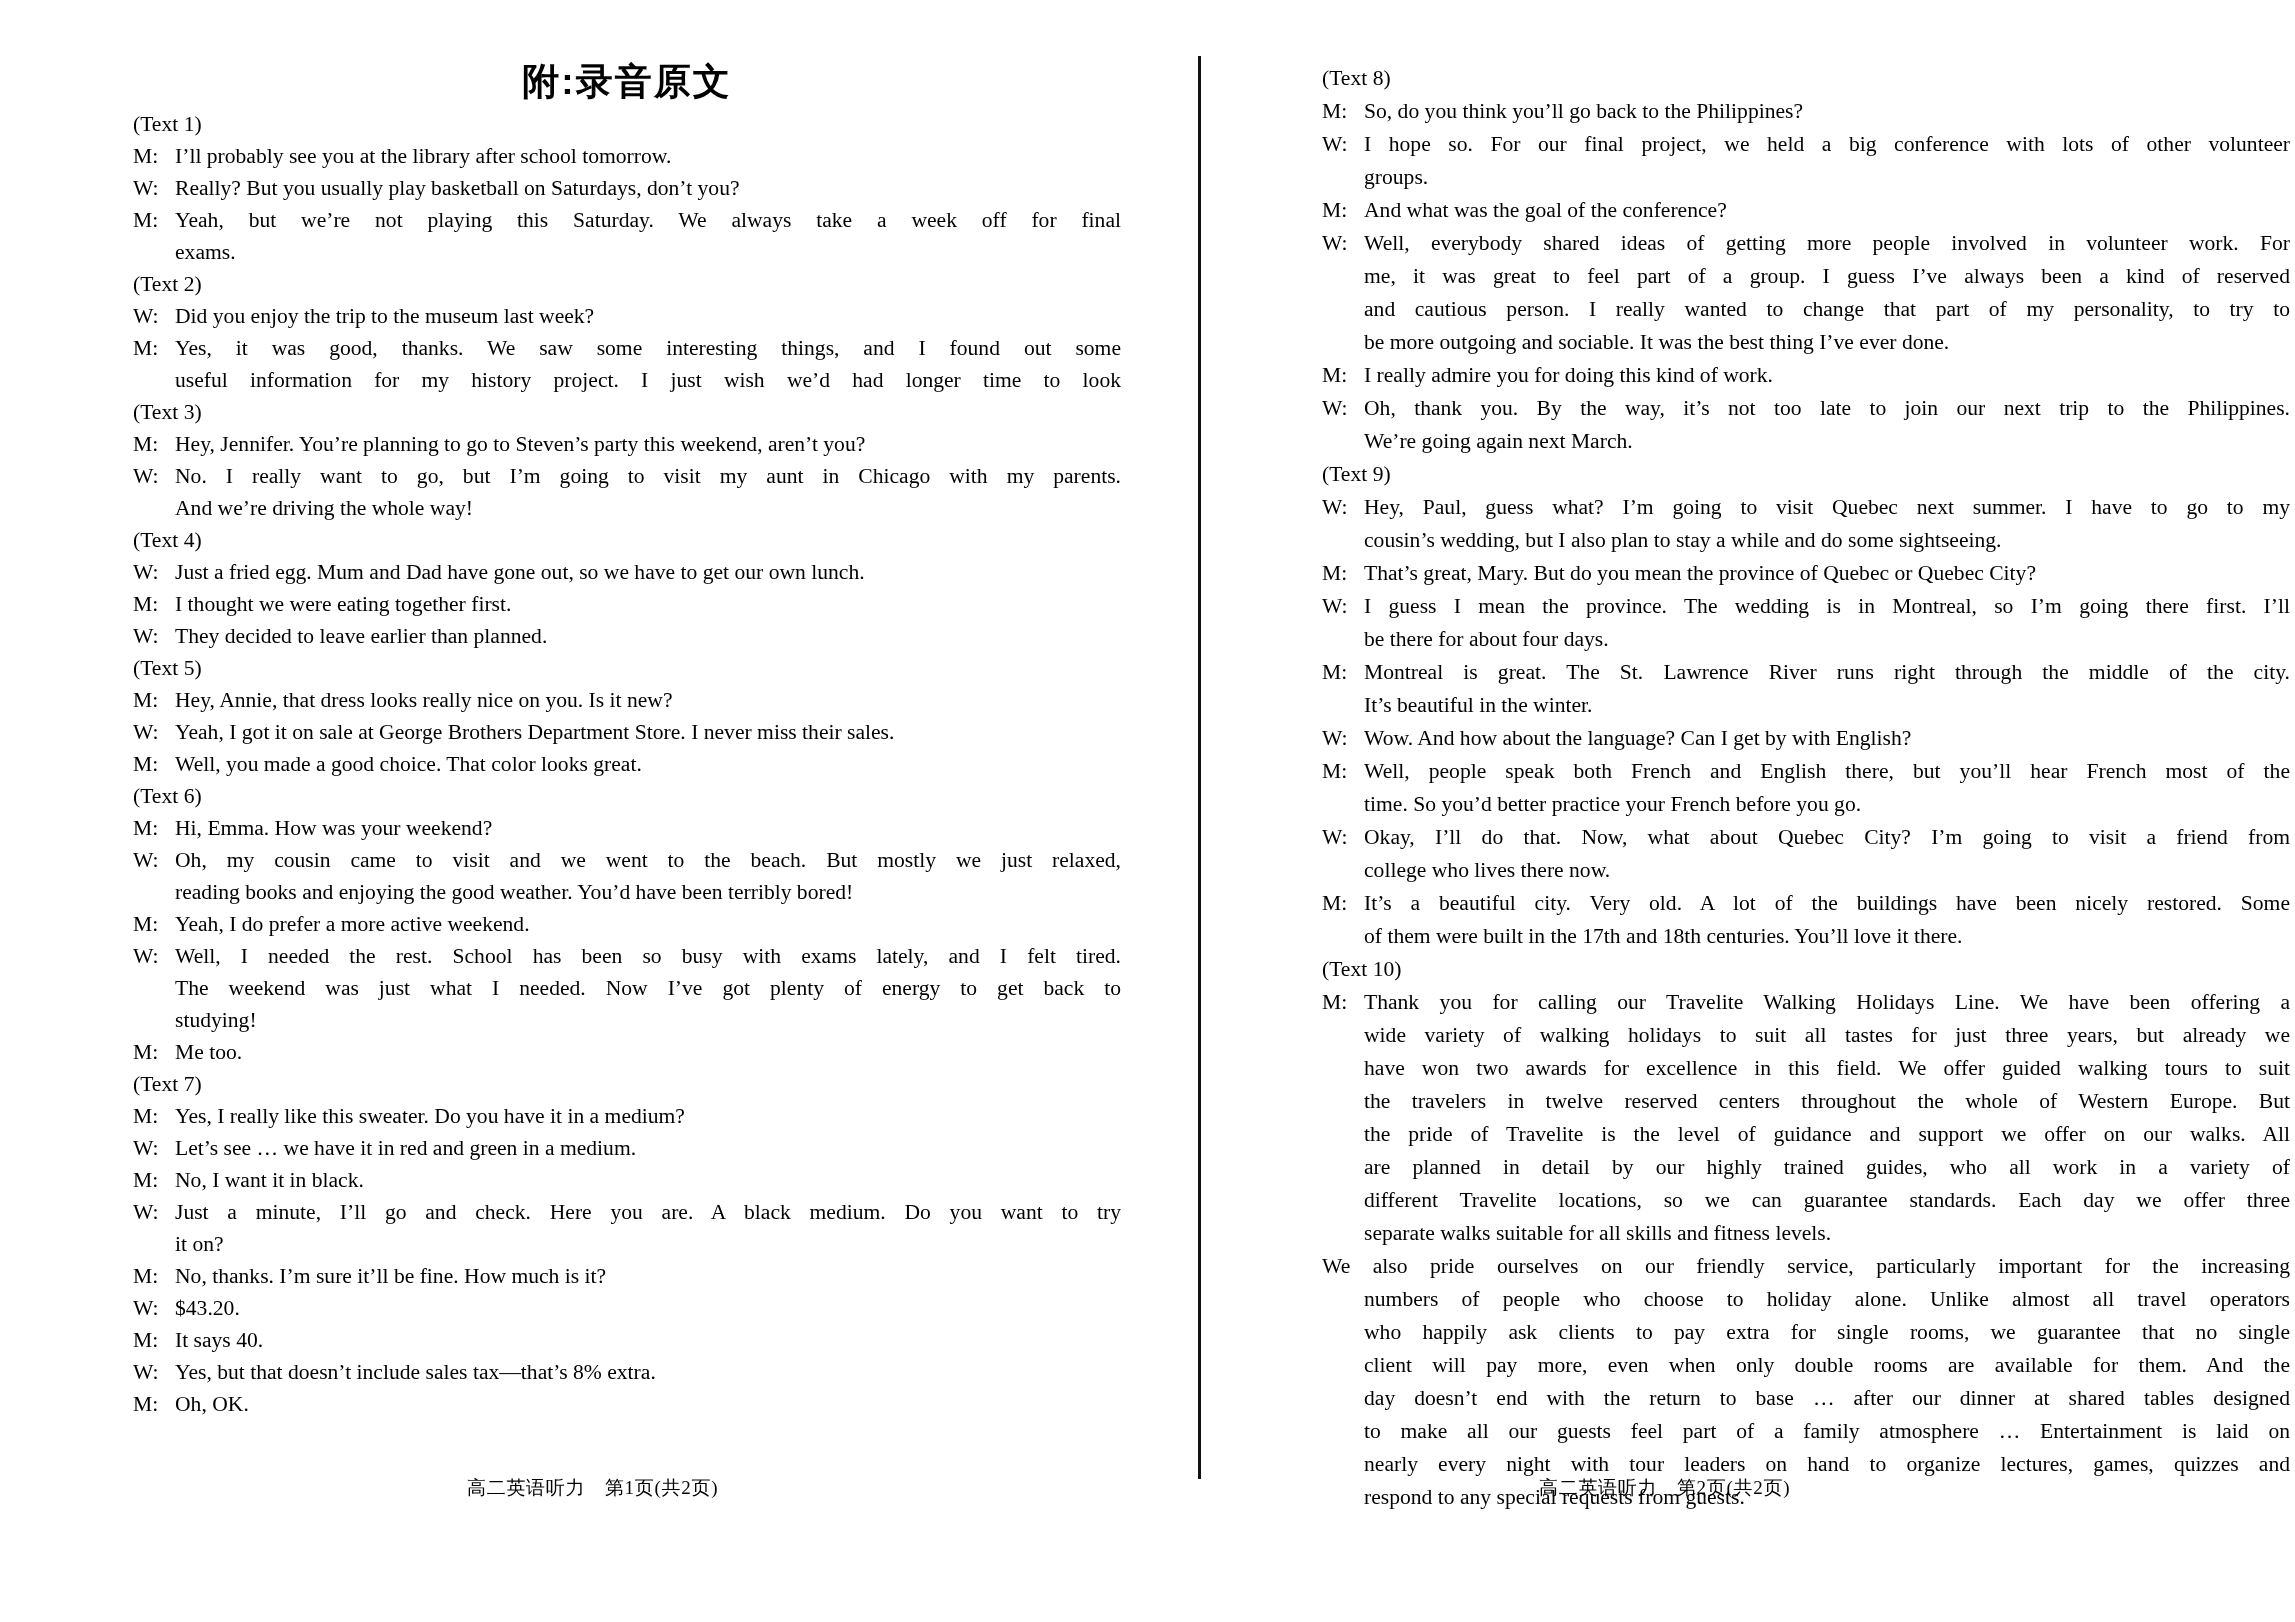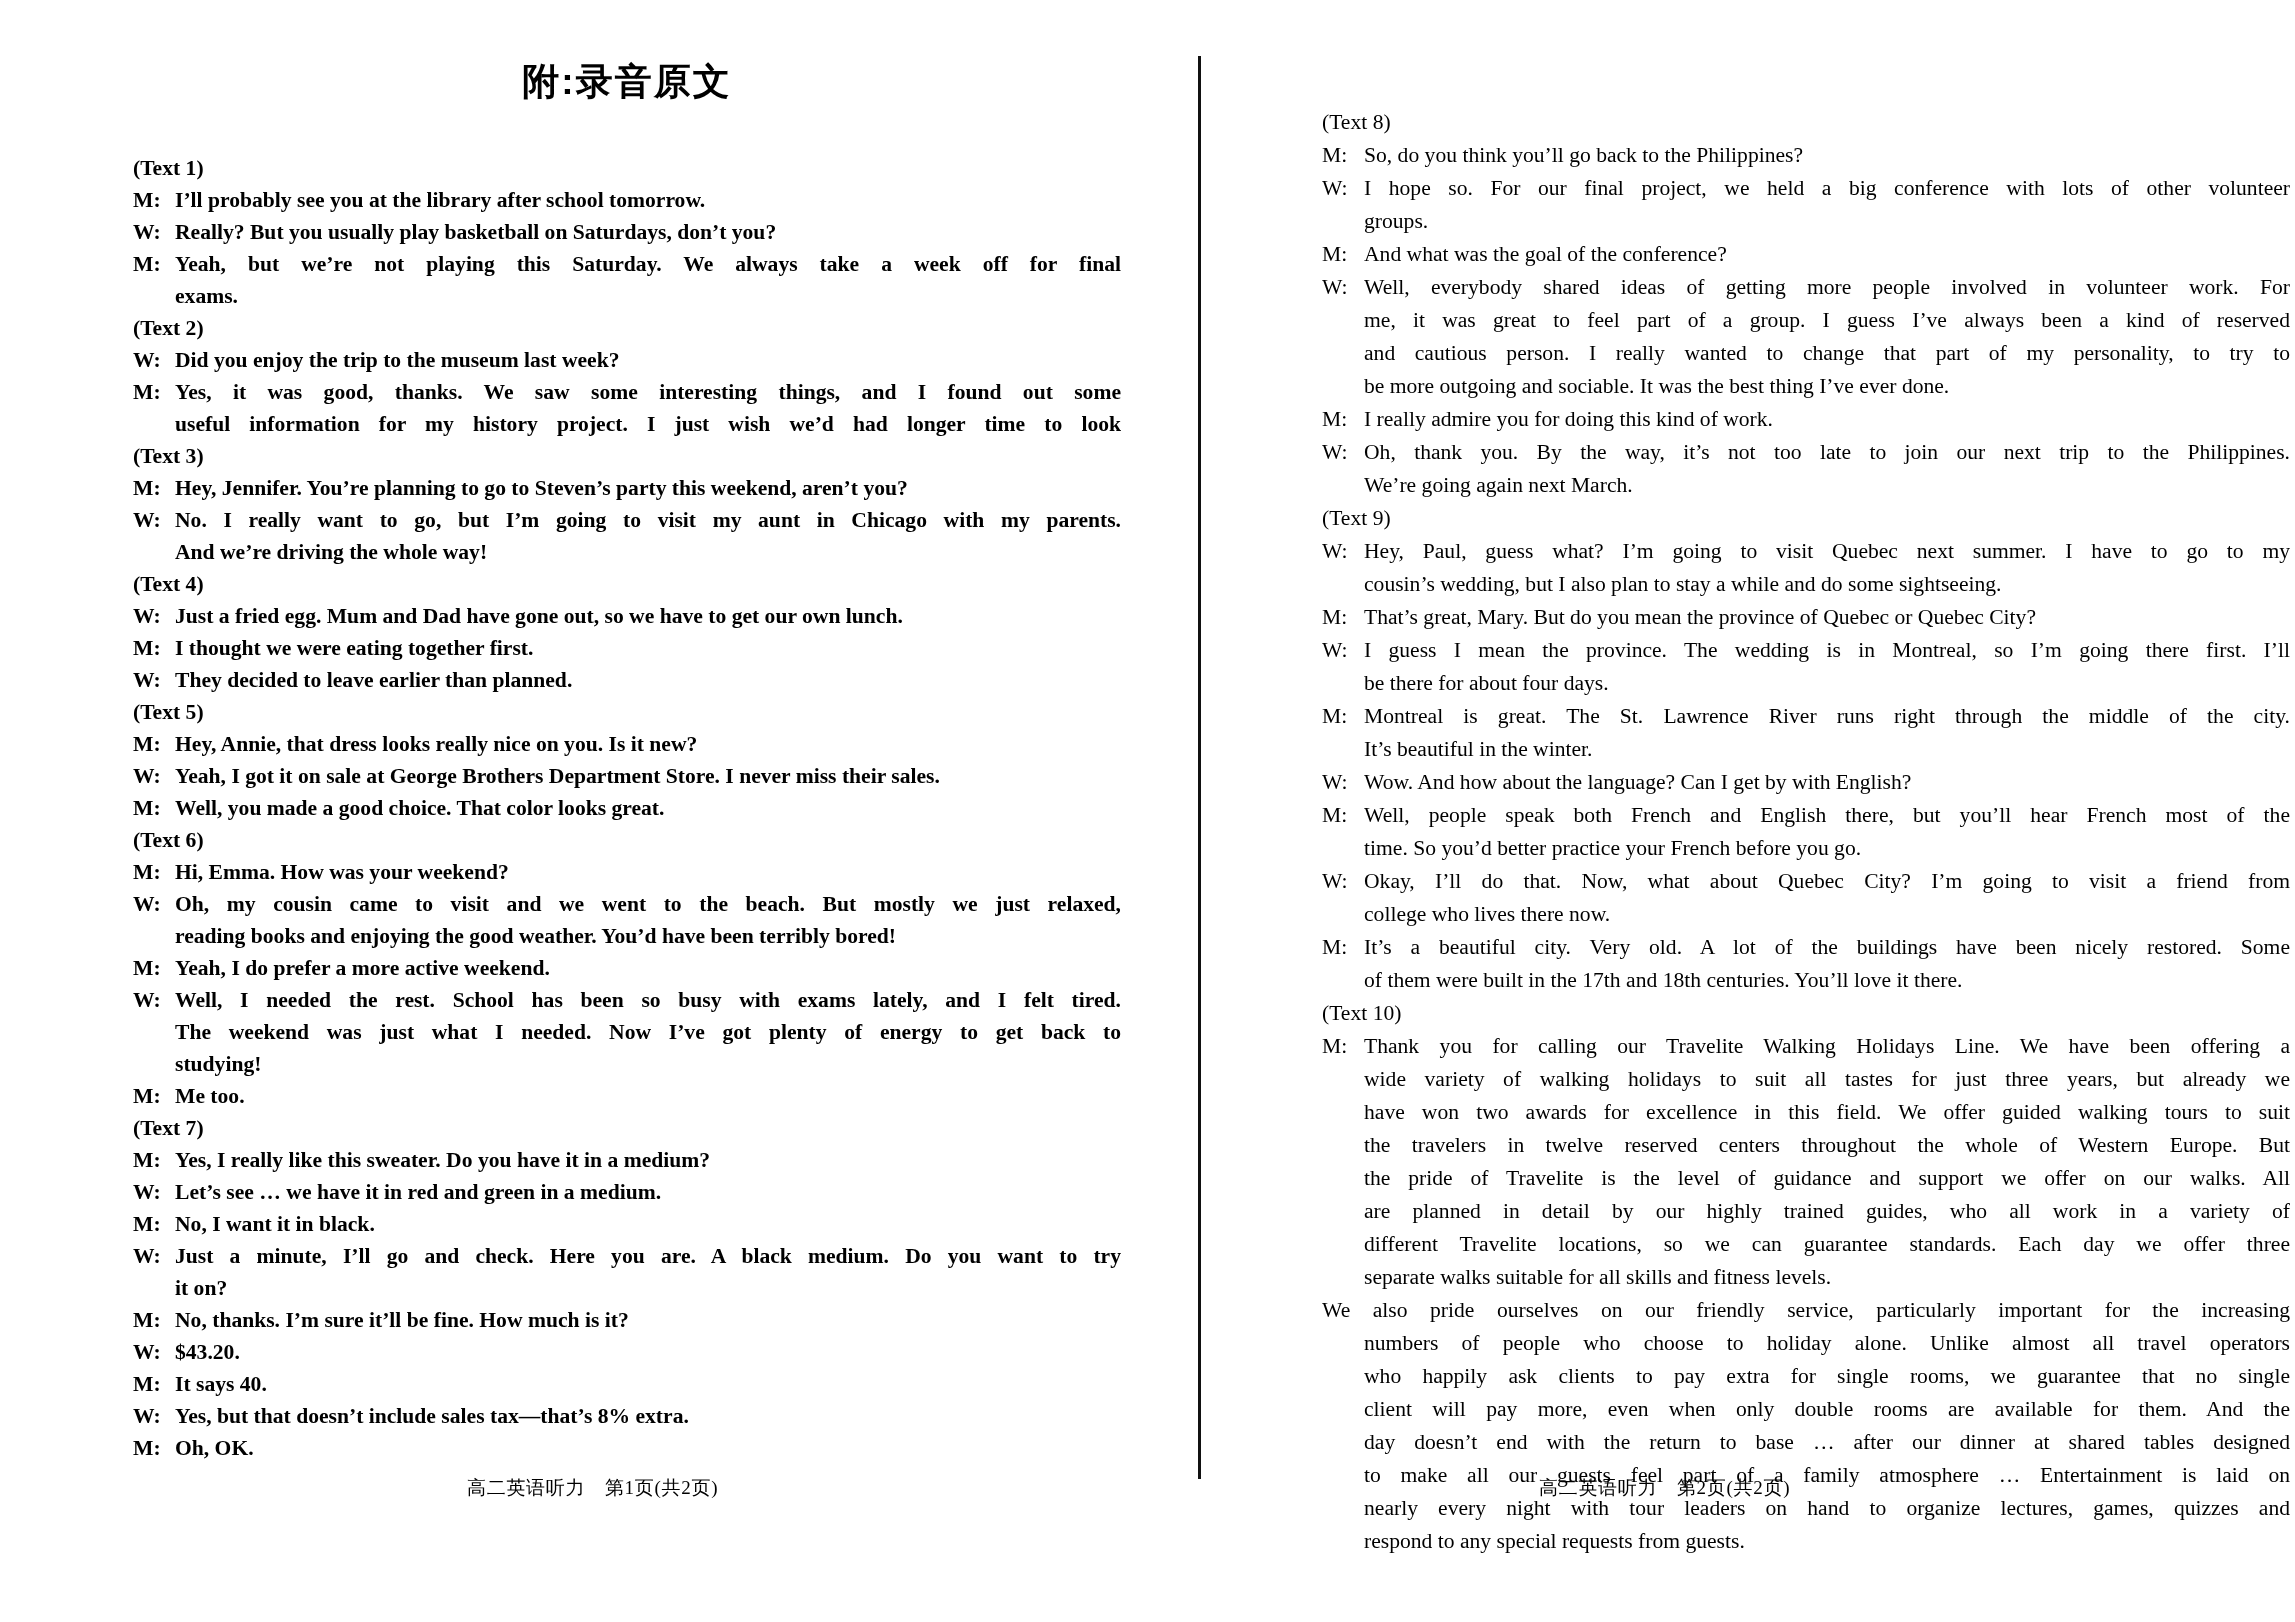--- a/index.html
+++ b/index.html
@@ -23,23 +23,22 @@
     text-align: center;
     font-family: "Liberation Sans", "DejaVu Sans", sans-serif;
     font-weight: bold;
     font-size: 37px;
     letter-spacing: 2px;
     line-height: 37px;
   }
   .column {
     position: absolute;
     font-size: 21.6px;
-    margin-top: 44px;
   }
-  #col1 { left: 133px;  top: 108px; width: 988px; font-weight: bold; }
+  #col1 { left: 133px;  top: 108px; width: 988px; }
   #col2 { left: 1322px; top: 62px;  width: 968px; }
   .line {
     position: relative;
     overflow: hidden;
     white-space: normal;
   }
   #col1 .line { height: 32px; line-height: 32px; }
   #col2 .line { height: 33px;   line-height: 33px; }
   .line.fill {
     text-align: justify;

